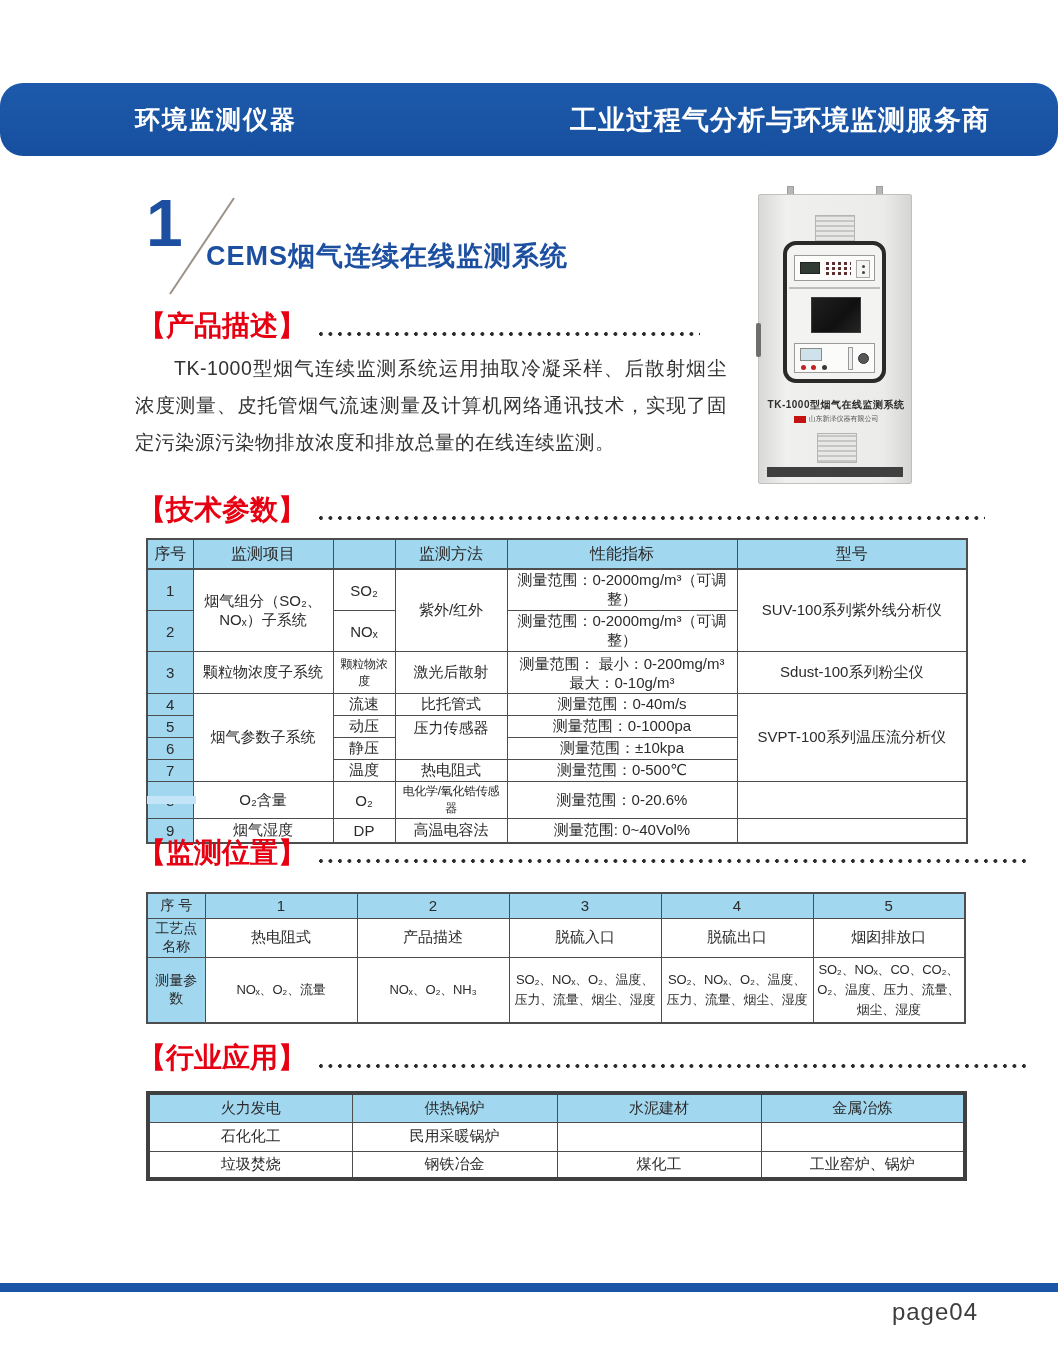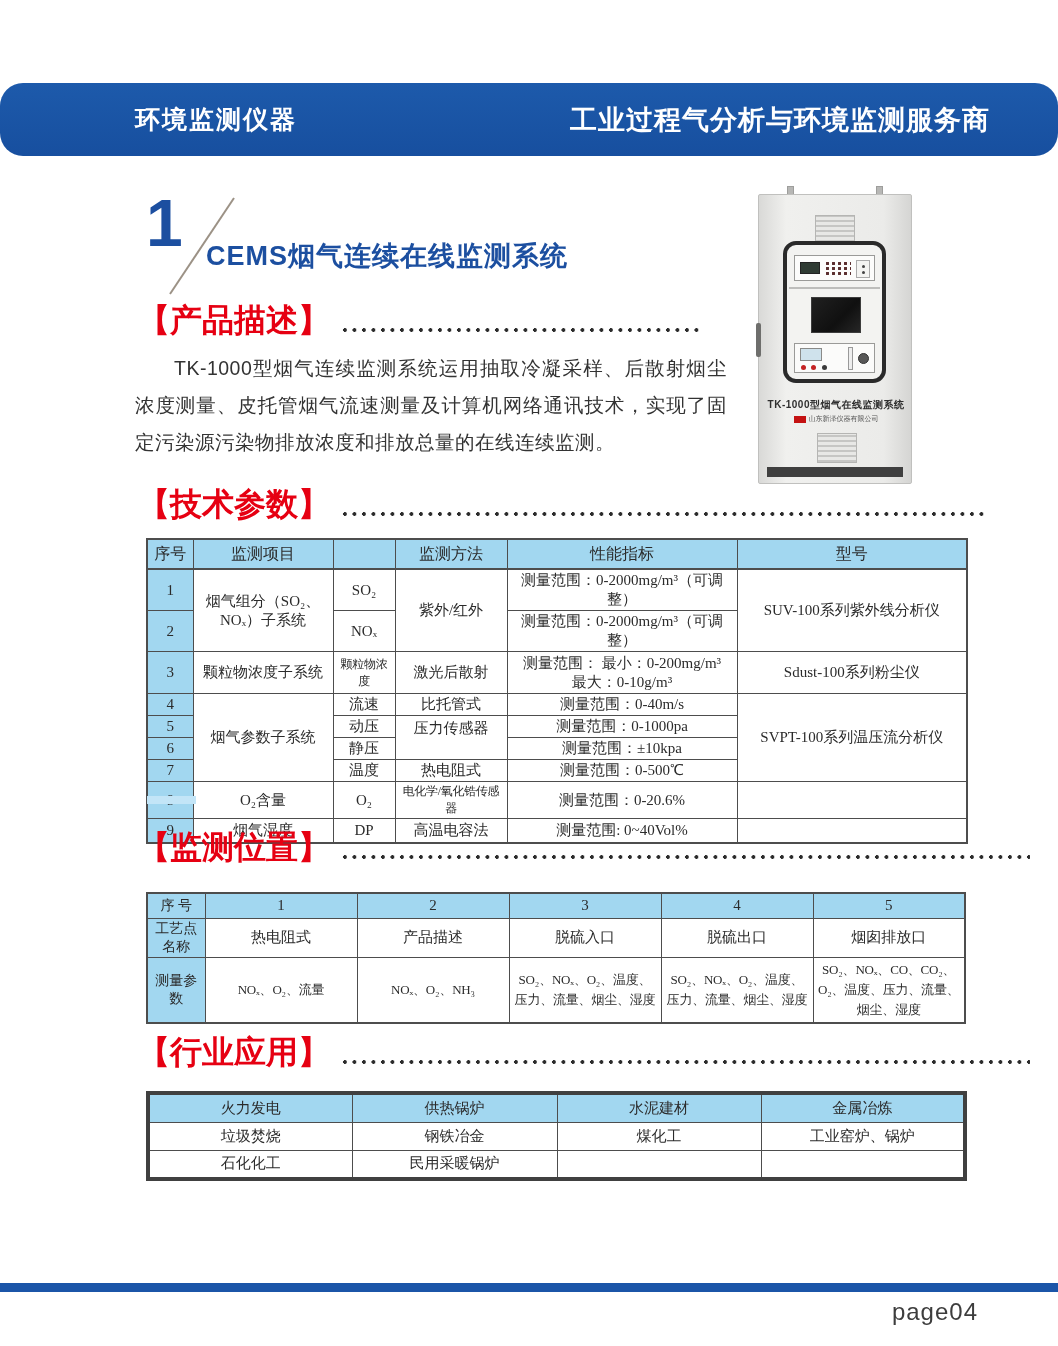--- a/index.html
+++ b/index.html
@@ -14,30 +14,30 @@
 
   
   .big-num { position:absolute; left:146px; top:190px; font-size:66px; font-weight:bold;
              color:#1c4fa0; line-height:1; }
   .slash { position:absolute; left:158px; top:192px; }
   .main-title { position:absolute; left:206px; top:238px; font-size:27px; font-weight:bold;
                 color:#1c4fa0; letter-spacing:1px; }
 
   
   .sec { position:absolute; display:flex; align-items:flex-end; }
-  .sec-h { color:#e60012; font-size:32px; font-weight:bold; line-height:1.1; white-space:nowrap; }
+  .sec-h { color:#e60012; font-size:28px; font-weight:bold; line-height:1.1; white-space:nowrap;margin-top:8px; }
   .dots { flex:1; height:6px; margin-left:12px; margin-bottom:5px;
           background-image:radial-gradient(circle at 3px 3px, #2b2b2b 1.7px, transparent 2.1px);
           background-size:9.5px 6px; background-repeat:repeat-x; }
 
   .para { position:absolute; left:135px; top:350px; width:592px; font-size:19.5px; line-height:37px;
           color:#333; text-indent:2em; text-align:justify; letter-spacing:0.5px; }
 
   
-  table { border-collapse:collapse; table-layout:fixed; color:#2b2b2b;font-family:Liberation Serif, serif; }
+  table { border-collapse:collapse; table-layout:fixed; color:#2b2b2b; }
   td, th { border:1px solid #4d4d4d; text-align:center; vertical-align:middle;
            font-weight:normal; font-size:15px; padding:1px 2px; overflow:hidden; }
   .t1 { position:absolute; left:146px; top:538px; width:820px; border:2px solid #4d4d4d; }
   .t1 thead th { background:#a2d7f0; height:30px; font-size:16px; border-bottom-width:2px; }
   .t1 .no { background:#a2d7f0; }
   .sm { font-size:12px; letter-spacing:-0.3px; }
   .vtop { vertical-align:top; padding-top:3px; }
   .spec2 { line-height:19px; }
   .tab-strip { position:absolute; left:147px; top:796px; width:49px; height:8px; background:#c3e5f7; }
 
@@ -295,31 +295,31 @@
       </colgroup>
     <thead>
       <tr>
         <th>火力发电</th>
         <th>供热锅炉</th>
         <th>水泥建材</th>
         <th>金属冶炼</th>
       </tr>
     </thead>
     <tbody>
+      <tr style="height:29px">
+        <td>石化化工</td>
+        <td>民用采暖锅炉</td>
+        <td></td>
+        <td></td>
+      </tr>
       <tr style="height:28px">
         <td>垃圾焚烧</td>
         <td>钢铁冶金</td>
         <td>煤化工</td>
         <td>工业窑炉、锅炉</td>
       </tr>
-      <tr style="height:29px">
-        <td>石化化工</td>
-        <td>民用采暖锅炉</td>
-        <td></td>
-        <td></td>
-      </tr>
     </tbody>
   </table>
 
   <div class="foot-bar"></div>
   <div class="page-num">page04</div>
 
 </div>
 
 </body></html>

